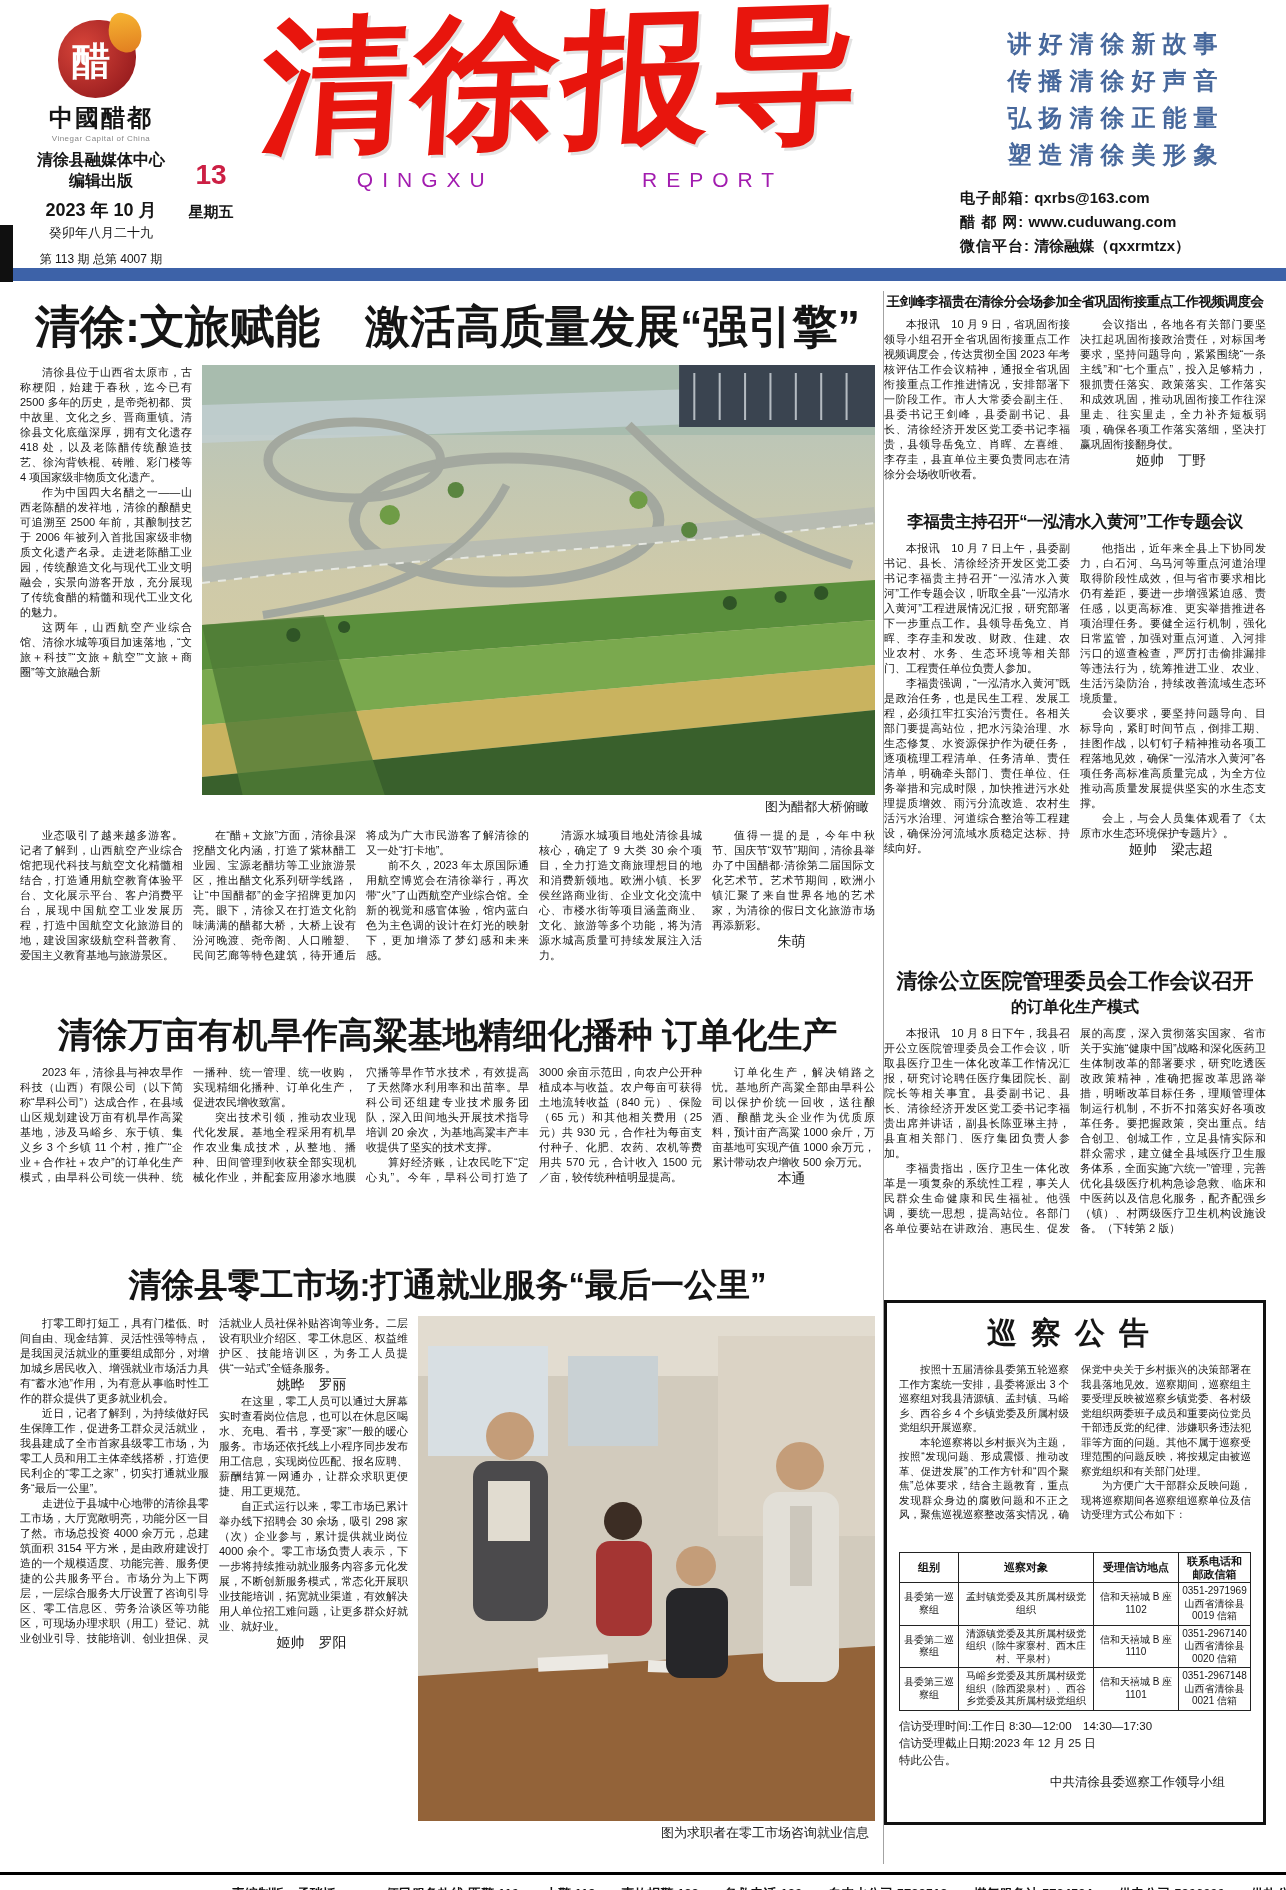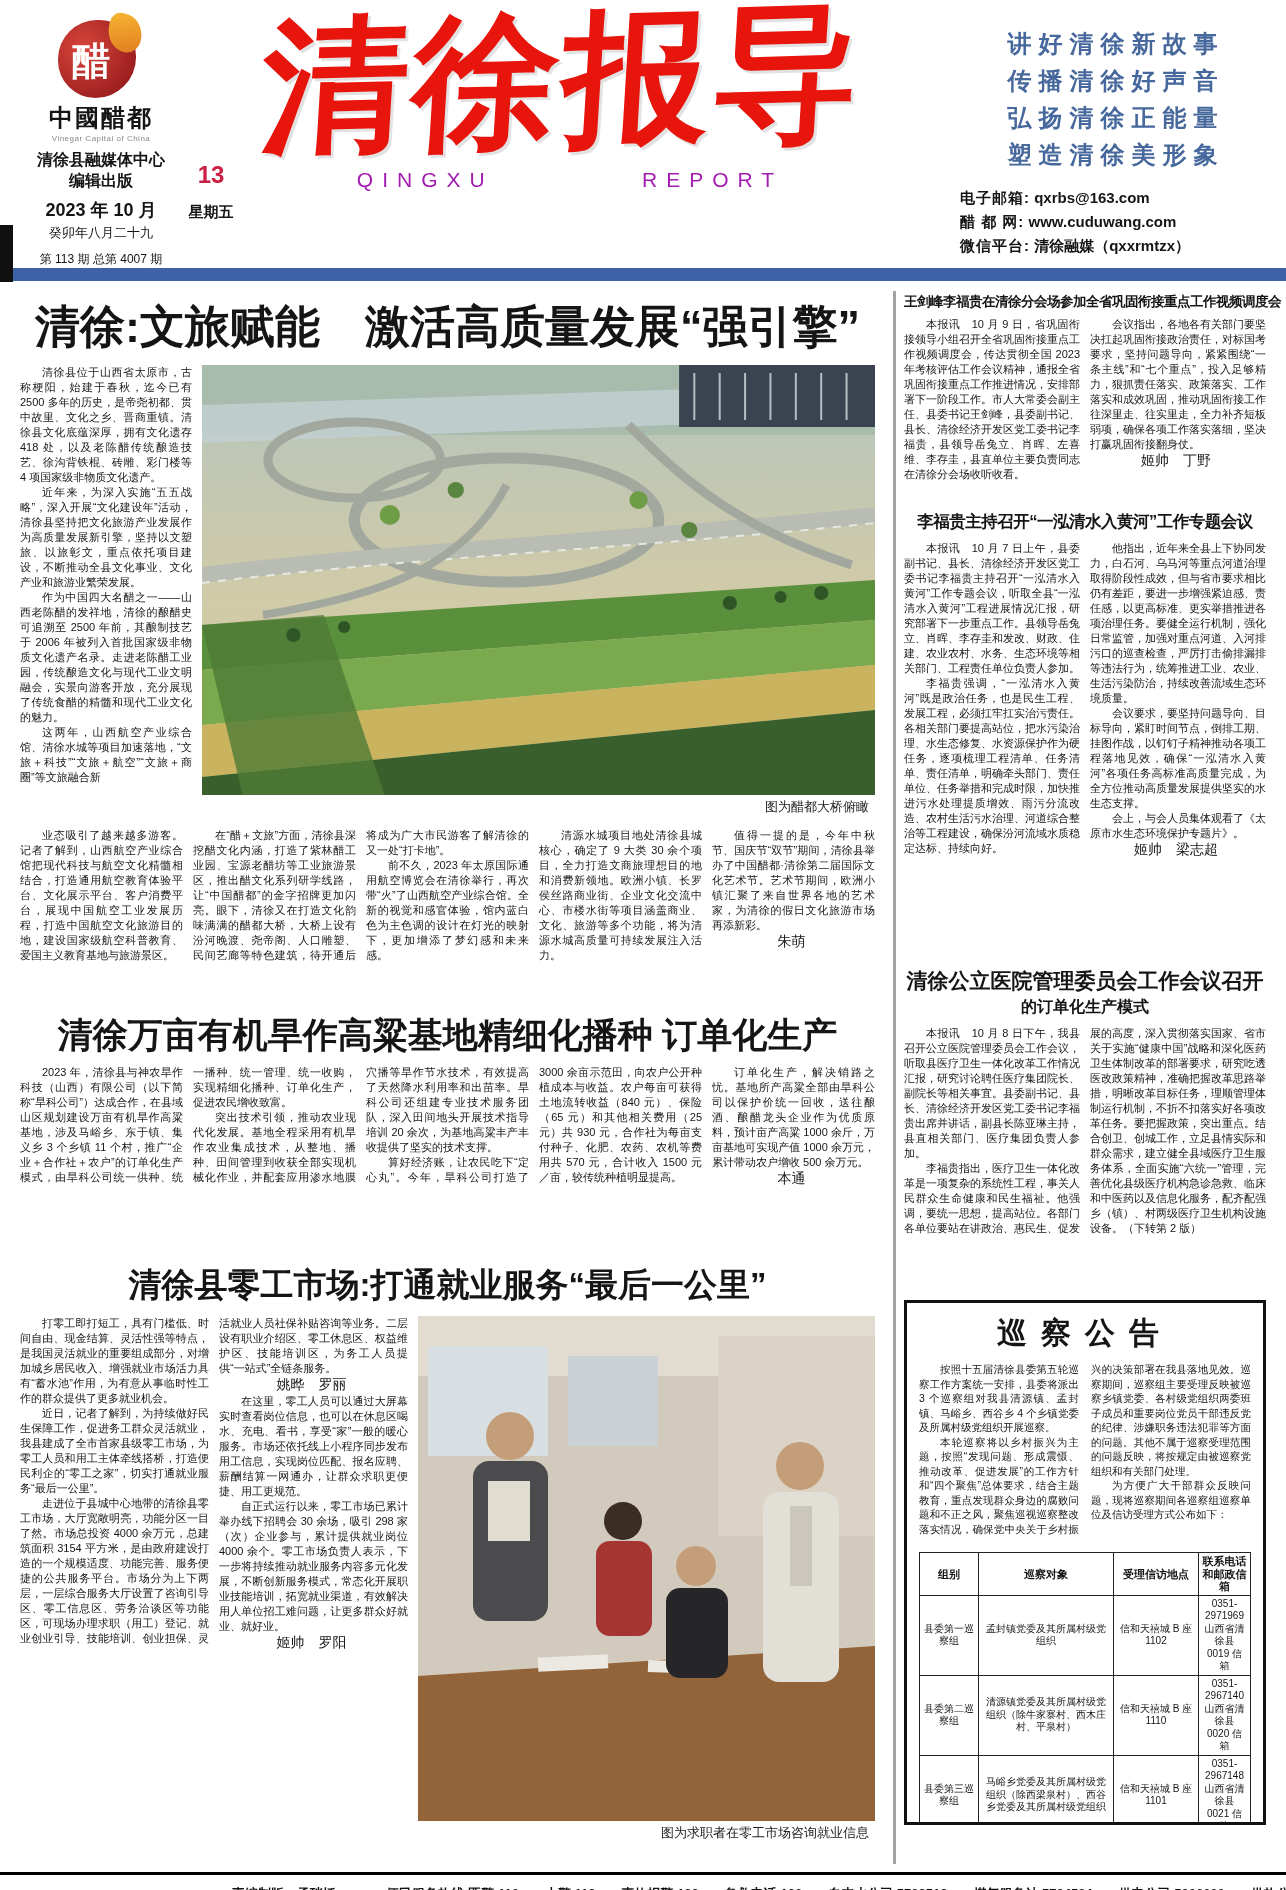--- a/index.html
+++ b/index.html
@@ -14,21 +14,21 @@
   .logo .leaf{position:absolute;right:2px;top:0;width:34px;height:38px;border-radius:30% 60% 40% 60%;
     background:linear-gradient(160deg,#f7b733,#e07b1f);transform:rotate(12deg);}
   .logo .seal-char{position:absolute;left:14px;top:22px;color:#fff;font-size:38px;font-weight:700;font-family:"Liberation Serif",serif;}
   .brand-name{font-size:24px;font-weight:900;font-family:"Liberation Serif",serif;letter-spacing:2px;margin-top:2px;}
   .brand-en{font-size:8px;color:#888;letter-spacing:.5px;}
   .publisher{font-size:16px;font-weight:800;line-height:21px;margin-top:6px;}
   .date-line{font-size:18px;font-weight:800;margin-top:7px;}
   .lunar{font-size:13px;font-family:"Liberation Serif",serif;margin-top:2px;}
   .issue{font-size:12px;margin-top:9px;white-space:nowrap;}
   .pageblock{position:absolute;left:178px;top:158px;width:66px;text-align:center;}
-  .pagenum{font-size:24px;font-weight:900;color:#cc1f44;line-height:34px;}
+  .pagenum{font-size:28px;font-weight:900;color:#cc1f44;line-height:34px;}
   .weekday{font-size:15px;font-weight:800;margin-top:11px;}
 
   .masthead{position:absolute;left:248px;top:-14px;width:630px;text-align:center;color:#e8150d;
     font-family:"Liberation Serif",serif;font-weight:900;font-size:146px;line-height:190px;letter-spacing:4px;
     transform:skewX(-5deg) rotate(-1.5deg);text-shadow:3px 3px 0 rgba(190,190,190,.45);white-space:nowrap;}
   .masthead-en{position:absolute;left:300px;top:168px;width:540px;text-align:center;color:#a21caf;
     font-size:21px;letter-spacing:9px;white-space:pre;}
 
   .slogans{position:absolute;right:14px;top:26px;width:312px;text-align:center;}
   .slogans div{font-size:24px;letter-spacing:7px;font-weight:700;color:#47689c;line-height:37px;
@@ -36,21 +36,21 @@
   .contacts{position:absolute;right:14px;top:186px;width:312px;}
   .contacts .row{font-size:15px;font-weight:800;line-height:24px;white-space:nowrap;}
   .contacts .row b{letter-spacing:1px;}
 
   .black-notch{position:absolute;left:0;top:225px;width:13px;height:57px;background:#101010;}
   .blue-bar{height:13px;background:#3d62a8;}
 
   
   main{display:flex;padding:10px 20px 0 20px;}
   .left-zone{width:855px;flex:none;}
-  .right-zone{flex:1;border-left:3px solid #a3a3a3;padding-left:8px;margin-left:18px;min-width:0;}
+  .right-zone{flex:1;border-left:1px solid #a3a3a3;padding-left:0;margin-left:8px;min-width:0;}
 
   h1.main-headline{margin:6px 0 8px 0;font-size:45px;font-weight:900;text-align:center;letter-spacing:0;white-space:nowrap;}
   .art1-row{display:flex;gap:10px;}
   .art1-left{width:172px;flex:none;height:430px;overflow:hidden;}
   .art1-photo{flex:1;height:430px;overflow:hidden;background:#ccc;}
   .photo-caption{font-family:"Liberation Serif",serif;font-size:13px;color:#222;text-align:right;
     padding:3px 6px 0 0;height:20px;}
   p.body{margin:0;text-indent:2em;text-align:justify;font-size:11px;line-height:15px;}
   .cols5{column-count:5;column-gap:10px;height:172px;overflow:hidden;margin-top:10px;}
   .cols2{column-count:2;column-gap:10px;overflow:hidden;}
@@ -140,21 +140,20 @@
 <div class="blue-bar"></div>
 
 <main>
 
   <div class="left-zone">
     <section>
       <h1 class="main-headline">清徐:文旅赋能　激活高质量发展“强引擎”</h1>
       <div class="art1-row">
         <div class="art1-left">
           <p class="body">清徐县位于山西省太原市，古称梗阳，始建于春秋，迄今已有 2500 多年的历史，是帝尧初都、贯中故里、文化之乡、晋商重镇。清徐县文化底蕴深厚，拥有文化遗存 418 处，以及老陈醋传统酿造技艺、徐沟背铁棍、砖雕、彩门楼等 4 项国家级非物质文化遗产。</p>
-          <p class="body">近年来，为深入实施“五五战略”，深入开展“文化建设年”活动，清徐县坚持把文化旅游产业发展作为高质量发展新引擎，坚持以文塑旅、以旅彰文，重点依托项目建设，不断推动全县文化事业、文化产业和旅游业繁荣发展。</p>
           <p class="body">作为中国四大名醋之一——山西老陈醋的发祥地，清徐的酿醋史可追溯至 2500 年前，其酿制技艺于 2006 年被列入首批国家级非物质文化遗产名录。走进老陈醋工业园，传统酿造文化与现代工业文明融会，实景向游客开放，充分展现了传统食醋的精髓和现代工业文化的魅力。</p>
           <p class="body">这两年，山西航空产业综合馆、清徐水城等项目加速落地，“文旅＋科技”“文旅＋航空”“文旅＋商圈”等文旅融合新</p>
         </div>
         <div class="art1-photo">
           <svg width="100%" height="100%" viewBox="0 0 663 430" preserveAspectRatio="none">
             <defs>
               <linearGradient id="sky" x1="0" y1="0" x2="0" y2="1">
                 <stop offset="0" stop-color="#b4c4bd"></stop>
                   <stop offset="0.5" stop-color="#cfcaa9"></stop>
                   <stop offset="1" stop-color="#d8cf9f"></stop>

